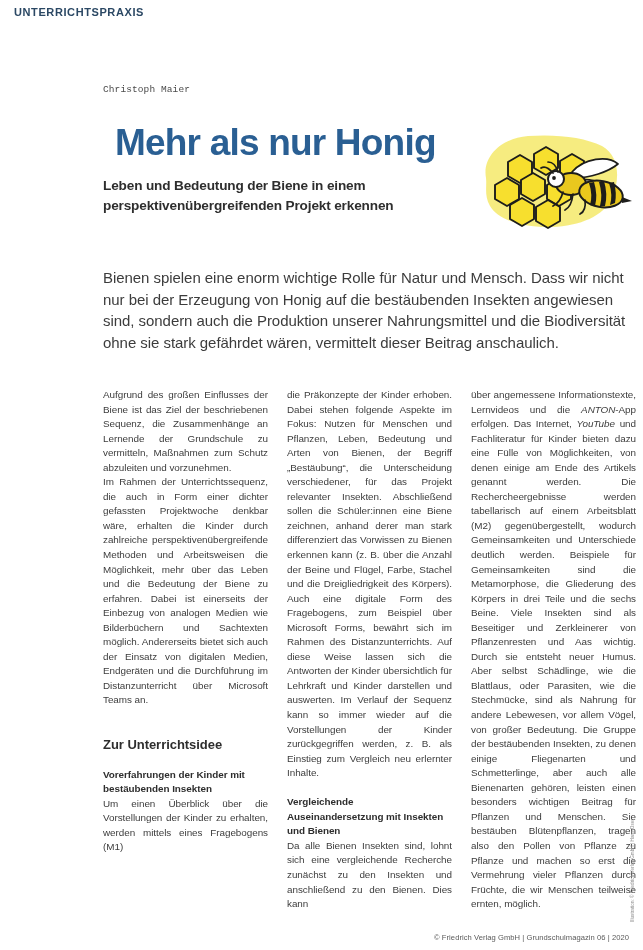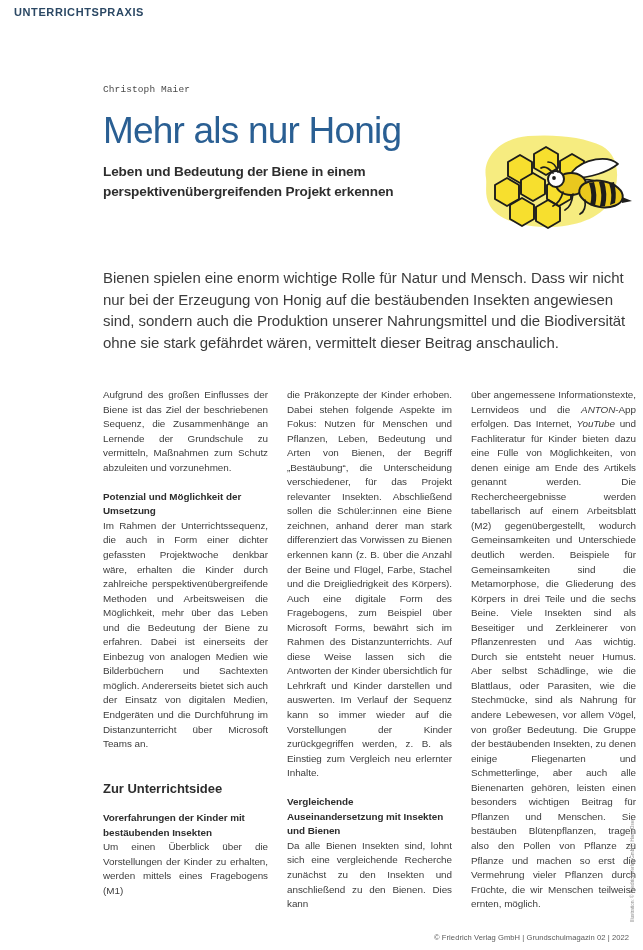--- a/index.html
+++ b/index.html
@@ -50,24 +50,24 @@
   .title-block {
     position: absolute;
     left: 103px;
     top: 110px;
     width: 360px;
   }
   .headline {
     font-family: "Liberation Sans", sans-serif;
     font-size: 37px;
     line-height: 42px;
-    font-weight: 400;
+    font-weight: 700;
     color: #2a5f93;
     letter-spacing: -0.8px;
-    margin: 0;
+    margin: 12px;
     white-space: nowrap;
   }
   .subhead {
     margin: 10px 0 12px 0;
     font-size: 13.6px;
     line-height: 20px;
     font-weight: 700;
     color: #2e2e2e;
     letter-spacing: -0.15px;
     max-width: 320px;
@@ -240,36 +240,35 @@
         <path d="M154 69 l10 4 -10 2 z" fill="#1d1d1b"></path>
       </g>
     </svg>
   </div>
 
   <p class="lead">Bienen spielen eine enorm wichtige Rolle für Natur und Mensch. Dass wir nicht nur bei der Erzeugung von Honig auf die bestäubenden Insekten angewiesen sind, sondern auch die Produktion unserer Nahrungsmittel und die Biodiversität ohne sie stark gefährdet wären, vermittelt dieser Beitrag anschaulich.</p>
 
   <div class="columns">
     <div class="col">
         <p>Aufgrund des großen Einflusses der Biene ist das Ziel der beschriebenen Sequenz, die Zusammenhänge an Lernende der Grundschule zu vermitteln, Maßnahmen zum Schutz abzuleiten und vorzunehmen.</p>
-        <h3>Potenzial und Möglichkeit der Umsetzung</h3>
         <p>Im Rahmen der Unterrichtssequenz, die auch in Form einer dichter gefassten Projektwoche denkbar wäre, erhalten die Kinder durch zahlreiche perspektivenübergreifende Methoden und Arbeitsweisen die Möglichkeit, mehr über das Leben und die Bedeutung der Biene zu erfahren. Dabei ist einerseits der Einbezug von analogen Medien wie Bilderbüchern und Sachtexten möglich. Andererseits bietet sich auch der Einsatz von digitalen Medien, Endgeräten und die Durchführung im Distanzunterricht über Microsoft Teams an.</p>
         <h2>Zur Unterrichtsidee</h2>
         <h3>Vorerfahrungen der Kinder mit bestäubenden Insekten</h3>
         <p>Um einen Überblick über die Vorstellungen der Kinder zu erhalten, werden mittels eines Fragebogens (M1)</p>
       </div>
     <div class="col">
         <p>die Präkonzepte der Kinder erhoben. Dabei stehen folgende Aspekte im Fokus: Nutzen für Menschen und Pflanzen, Leben, Bedeutung und Arten von Bienen, der Begriff „Bestäubung“, die Unterscheidung verschiedener, für das Projekt relevanter Insekten. Abschließend sollen die Schüler:innen eine Biene zeichnen, anhand derer man stark differenziert das Vorwissen zu Bienen erkennen kann (z. B. über die Anzahl der Beine und Flügel, Farbe, Stachel und die Dreigliedrigkeit des Körpers). Auch eine digitale Form des Fragebogens, zum Beispiel über Microsoft Forms, bewährt sich im Rahmen des Distanzunterrichts. Auf diese Weise lassen sich die Antworten der Kinder übersichtlich für Lehrkraft und Kinder darstellen und auswerten. Im Verlauf der Sequenz kann so immer wieder auf die Vorstellungen der Kinder zurückgegriffen werden, z. B. als Einstieg zum Vergleich neu erlernter Inhalte.</p>
         <h3>Vergleichende Auseinandersetzung mit Insekten und Bienen</h3>
         <p>Da alle Bienen Insekten sind, lohnt sich eine vergleichende Recherche zunächst zu den Insekten und anschließend zu den Bienen. Dies kann</p>
       </div>
     <div class="col">
         <p>über angemessene Informationstexte, Lernvideos und die <em>ANTON</em>-App erfolgen. Das Internet, <em>YouTube</em> und Fachliteratur für Kinder bieten dazu eine Fülle von Möglichkeiten, von denen einige am Ende des Artikels genannt werden. Die Rechercheergebnisse werden tabellarisch auf einem Arbeitsblatt (M2) gegenübergestellt, wodurch Gemeinsamkeiten und Unterschiede deutlich werden. Beispiele für Gemeinsamkeiten sind die Metamorphose, die Gliederung des Körpers in drei Teile und die sechs Beine. Viele Insekten sind als Beseitiger und Zerkleinerer von Pflanzenresten und Aas wichtig. Durch sie entsteht neuer Humus. Aber selbst Schädlinge, wie die Blattlaus, oder Parasiten, wie die Stechmücke, sind als Nahrung für andere Lebewesen, vor allem Vögel, von großer Bedeutung. Die Gruppe der bestäubenden Insekten, zu denen einige Fliegenarten und Schmetterlinge, aber auch alle Bienenarten gehören, leisten einen besonders wichtigen Beitrag für Pflanzen und Menschen. Sie bestäuben Blütenpflanzen, tragen also den Pollen von Pflanze zu Pflanze und machen so erst die Vermehrung vieler Pflanzen durch Früchte, die wir Menschen teilweise ernten, möglich.</p>
       </div>
   </div>
 
   <div class="photo-credit">
     <span class="photo-credit-inner">Illustration: © Friedrich Verlag GmbH | Hans Oser</span>
   </div>
 
   <div class="folio">12</div>
-  <div class="imprint">© Friedrich Verlag GmbH | Grundschulmagazin  02 | 2022</div>
+  <div class="imprint">© Friedrich Verlag GmbH | Grundschulmagazin  06 | 2020</div>
 
 </div>
 
 </body></html>

